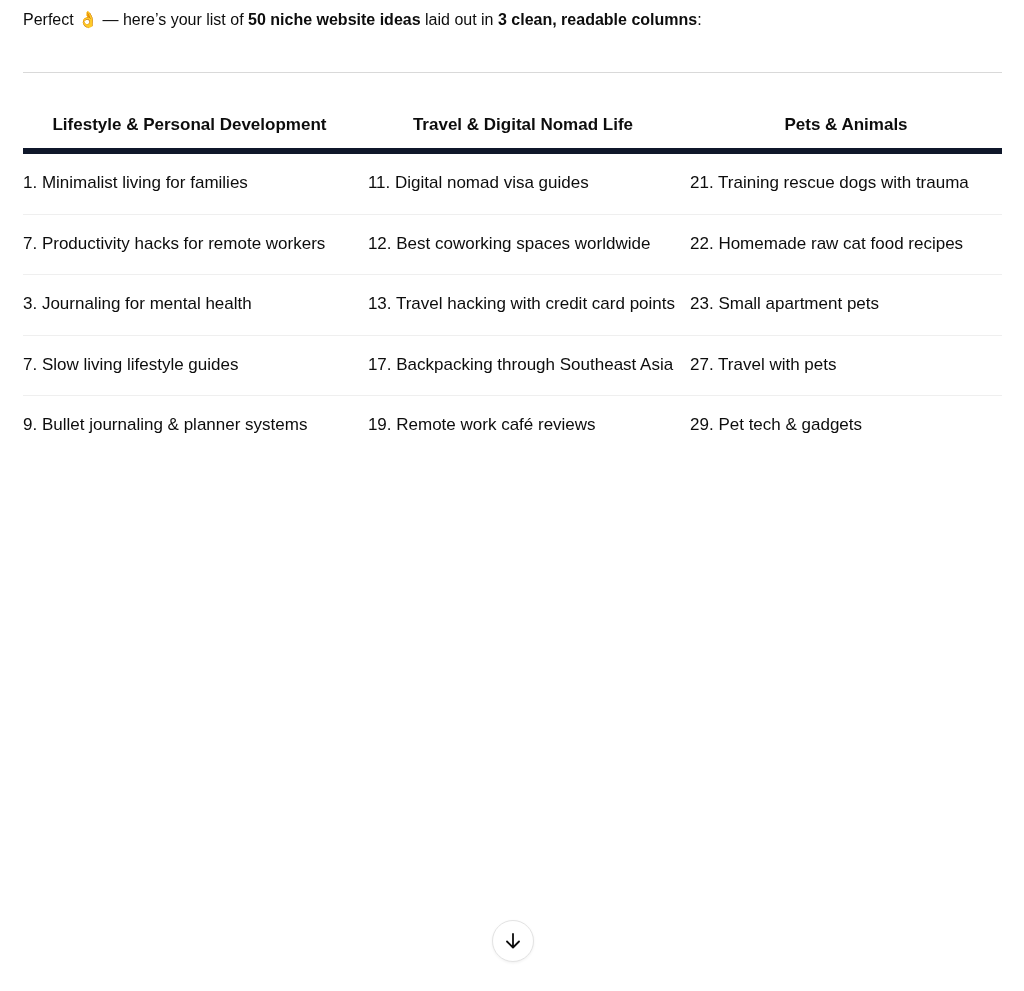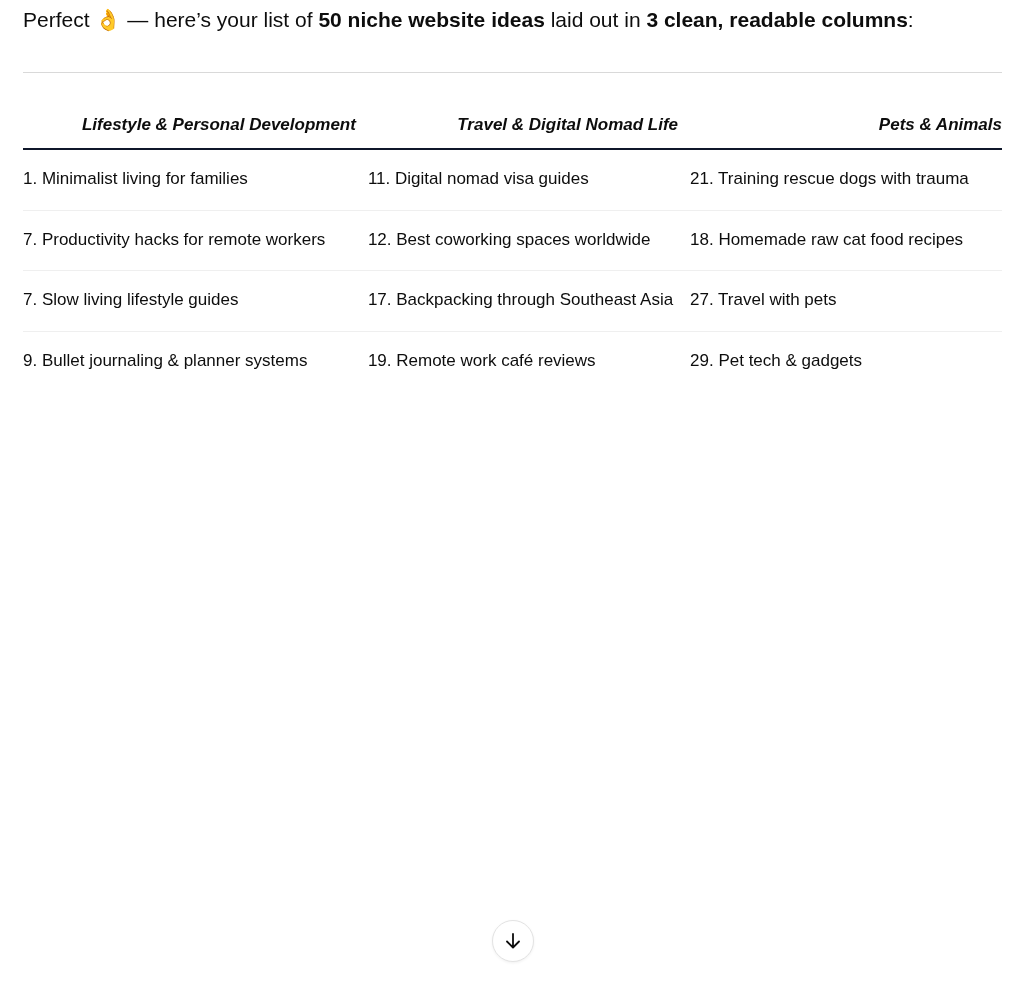--- a/index.html
+++ b/index.html
@@ -1,22 +1,22 @@
 <!DOCTYPE html>
 <html><head>
 <meta charset="utf-8">
 <style>
   html, body { margin:0; padding:0; background:#ffffff; }
   body { width:1024px; height:991px; overflow:hidden; position:relative;
          font-family:"Liberation Sans", "DejaVu Sans", sans-serif; color:#0d0d0d; }
-  .intro { position:absolute; left:23px; top:6px; font-size:21px; line-height:28px; color:#0d0d0d; }
+  .intro { position:absolute; left:23px; top:6px; font-size:16px; line-height:28px; color:#0d0d0d; }
   .intro b { font-weight:700; }
   .hr { position:absolute; left:23px; top:72px; width:979px; height:1px; background:#d9d9d9; }
   table { position:absolute; left:23px; top:112px; width:979px; border-collapse:collapse; font-size:17px; }
-  th { text-align:right; font-weight:700; padding:0 0 10px 0; height:26px; line-height:26px; border-bottom:2px solid #0f172a; vertical-align:top;font-style:italic; }
+  th { text-align:center; font-weight:700; padding:0 0 10px 0; height:26px; line-height:26px; border-bottom:6px solid #0f172a; vertical-align:top; }
   td { padding:14px 0 15px 0; line-height:30.5px; vertical-align:top; border-bottom:1px solid #efefef; }
   .c1 { width:337px; padding-right:12px; }
   .c2 { width:314px; padding-right:12px; }
   .c3 { width:316px; }
   tr:last-child td { border-bottom:none; }
   .scroll-btn { position:absolute; left:492px; top:920px; width:40px; height:40px; border-radius:50%;
                 background:#ffffff; border:1px solid #e3e3e3; box-shadow:0 1px 3px rgba(0,0,0,0.06);
                 display:flex; align-items:center; justify-content:center; }
 </style>
 </head>
@@ -38,21 +38,26 @@
   </thead>
   <tbody>
     <tr>
       <td class="c1">1. Minimalist living for families</td>
       <td class="c2">11. Digital nomad visa guides</td>
       <td class="c3">21. Training rescue dogs with trauma</td>
     </tr>
     <tr>
       <td class="c1">7. Productivity hacks for remote workers</td>
       <td class="c2">12. Best coworking spaces worldwide</td>
-      <td class="c3">18. Homemade raw cat food recipes</td>
+      <td class="c3">22. Homemade raw cat food recipes</td>
+    </tr>
+    <tr>
+      <td class="c1">3. Journaling for mental health</td>
+      <td class="c2">13. Travel hacking with credit card points</td>
+      <td class="c3">23. Small apartment pets</td>
     </tr>
     <tr>
       <td class="c1">7. Slow living lifestyle guides</td>
       <td class="c2">17. Backpacking through Southeast Asia</td>
       <td class="c3">27. Travel with pets</td>
     </tr>
     <tr>
       <td class="c1">9. Bullet journaling &amp; planner systems</td>
       <td class="c2">19. Remote work café reviews</td>
       <td class="c3">29. Pet tech &amp; gadgets</td>

